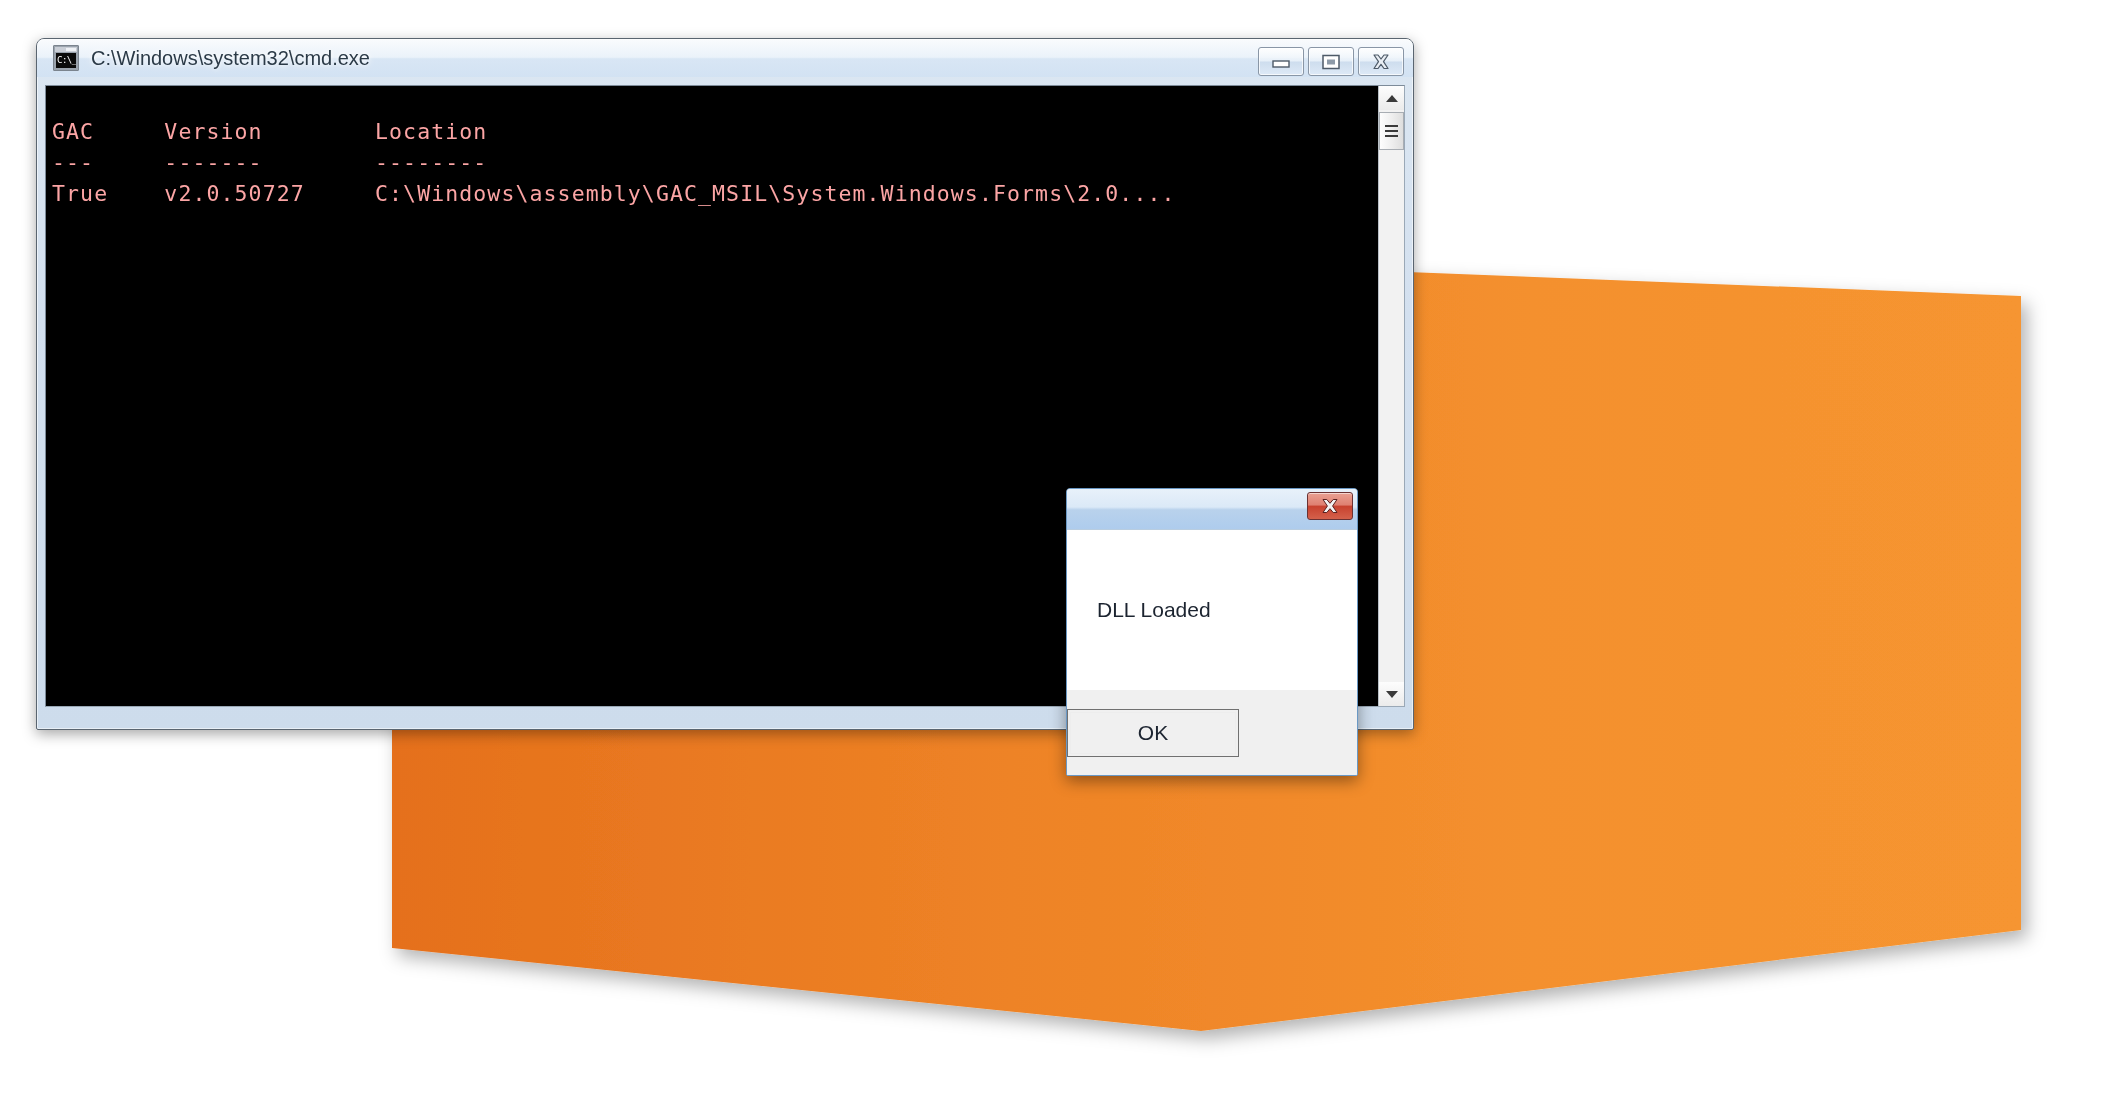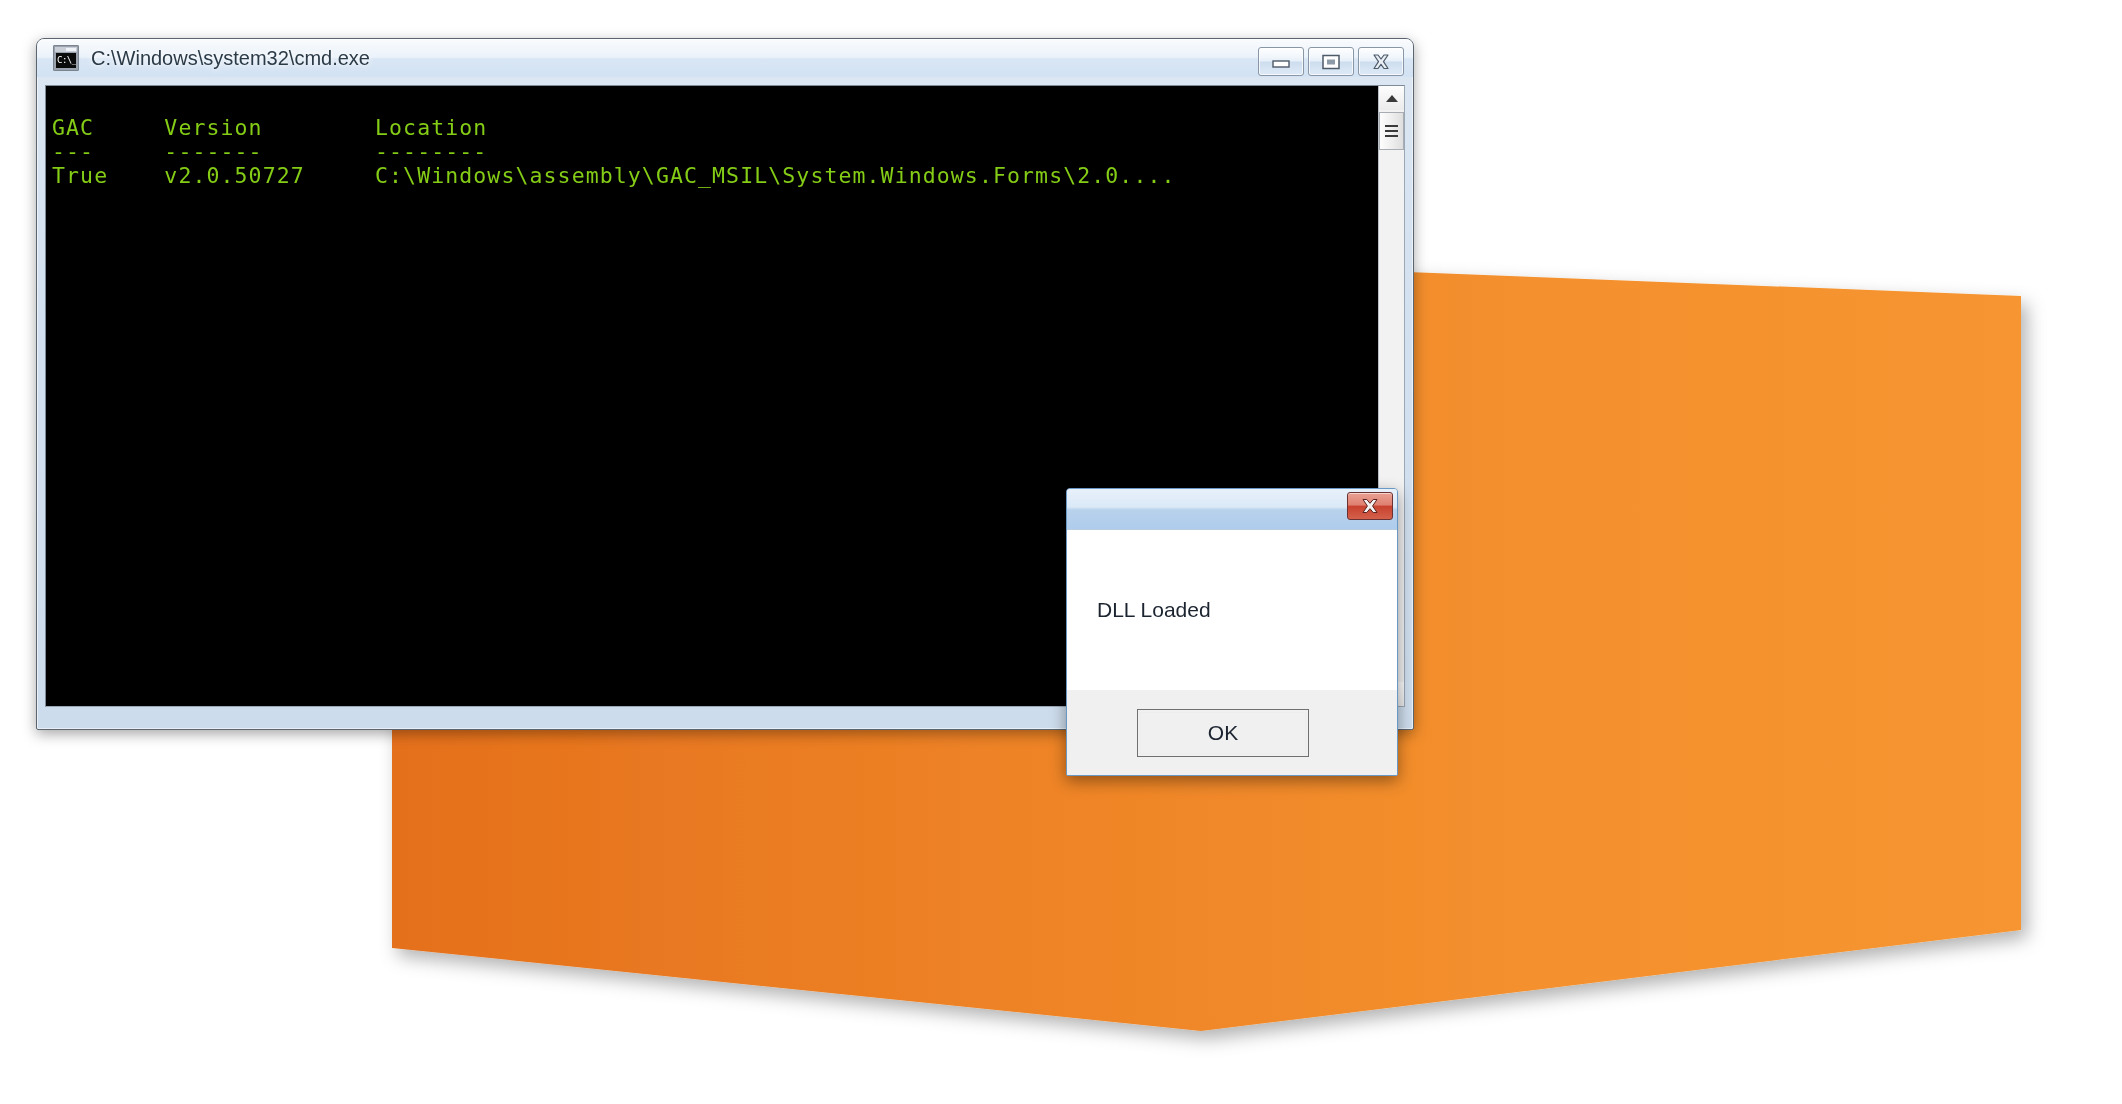--- a/index.html
+++ b/index.html
@@ -132,24 +132,24 @@
     border: 1px solid #9aa8b6;
     border-top-color: #7d8b99;
     border-left-color: #7d8b99;
     background: #000000;
     box-sizing: border-box;
     display: flex;
   }
   #console-text {
     flex: 1 1 auto;
     background: #000000;
-    color: #84cc16;
+    color: #fca5a5;
     font-family: "DejaVu Sans Mono", "Liberation Mono", monospace;
     font-size: 21.5px;
-    line-height: 24px;
+    line-height: 31px;
     letter-spacing: 1.1px;
     padding: 8px 0 0 6px;
     white-space: pre;
     overflow: hidden;
     box-sizing: border-box;
   }
   
   #console-scrollbar {
     flex: 0 0 26px;
     width: 26px;
@@ -191,21 +191,21 @@
     width: 13px;
     height: 2px;
     background: #3a3a3a;
   }
 
   
   #dialog {
     position: absolute;
     left: 1066px;
     top: 488px;
-    width: 332px;
+    width: 292px;
     height: 288px;
     background: #f0f0f0;
     border: 1px solid #6a98c4;
     border-radius: 4px 4px 2px 2px;
     box-shadow: 0 0 0 1px rgba(255,255,255,0.5) inset,
                 0 5px 16px rgba(0,0,0,0.4);
     box-sizing: border-box;
     overflow: hidden;
   }
   #dialog-titlebar {
@@ -242,21 +242,21 @@
   }
   #dialog-message {
     font-size: 21px;
     color: #1c2430;
   }
   #dialog-footer {
     height: 86px;
     background: #f0f0f0;
     display: flex;
     align-items: center;
-    justify-content: center;
+    justify-content: flex-start;
     padding-right: 18px;
     box-sizing: border-box;
   }
   #dialog-ok {
     width: 172px;
     height: 48px;
     background: #f0f0f0;
     border: 1px solid #707070;
     box-shadow: inset 0 0 0 2px #f0f0f0, inset 0 0 0 3px #ededed;
     font-family: "Liberation Sans", sans-serif;

